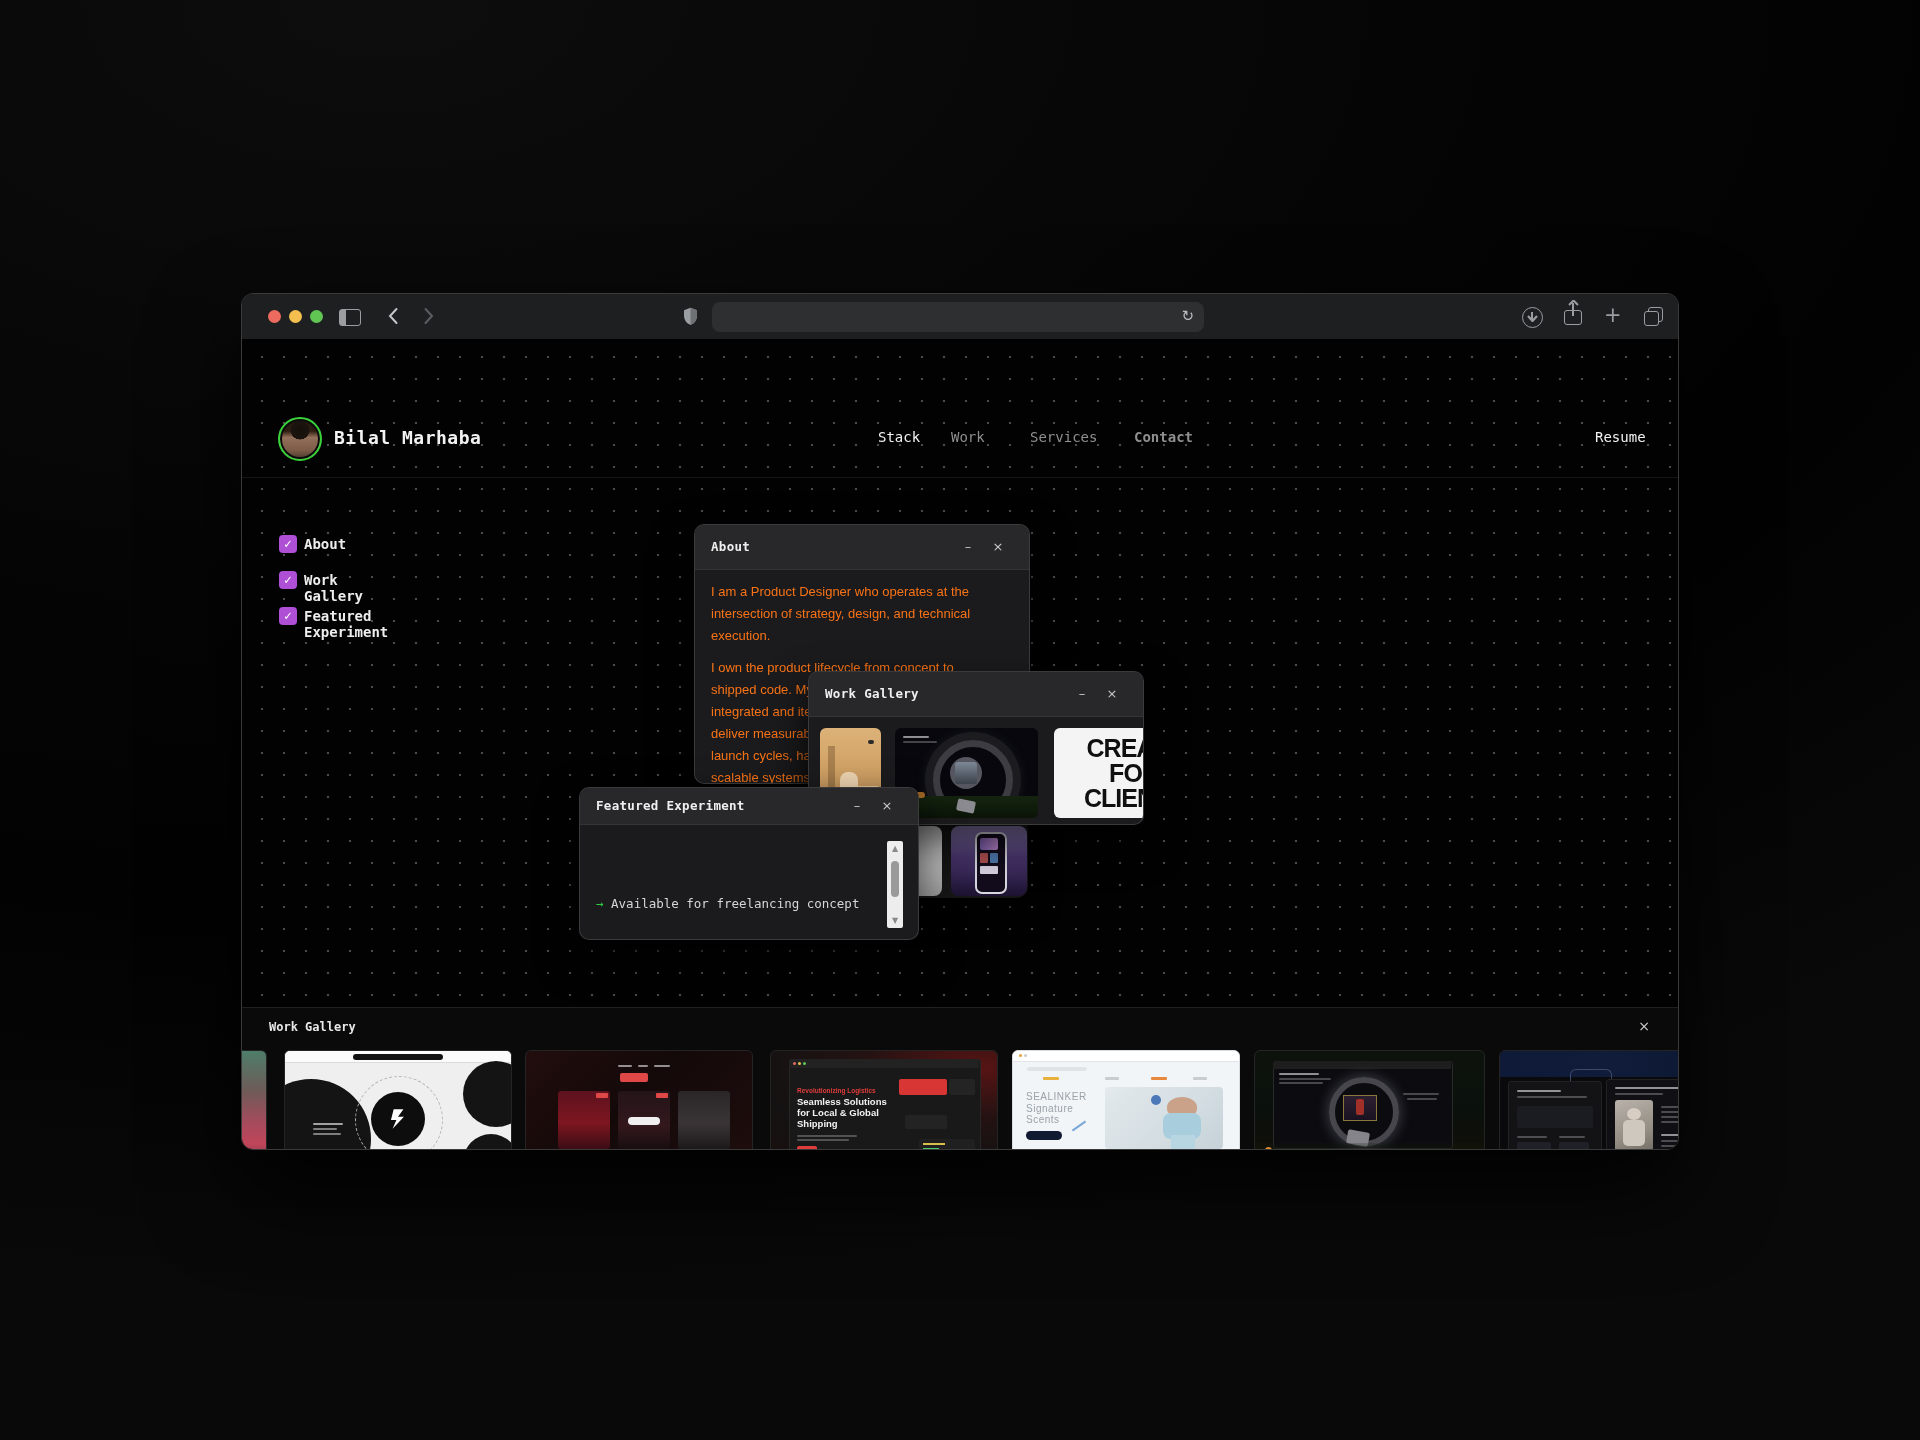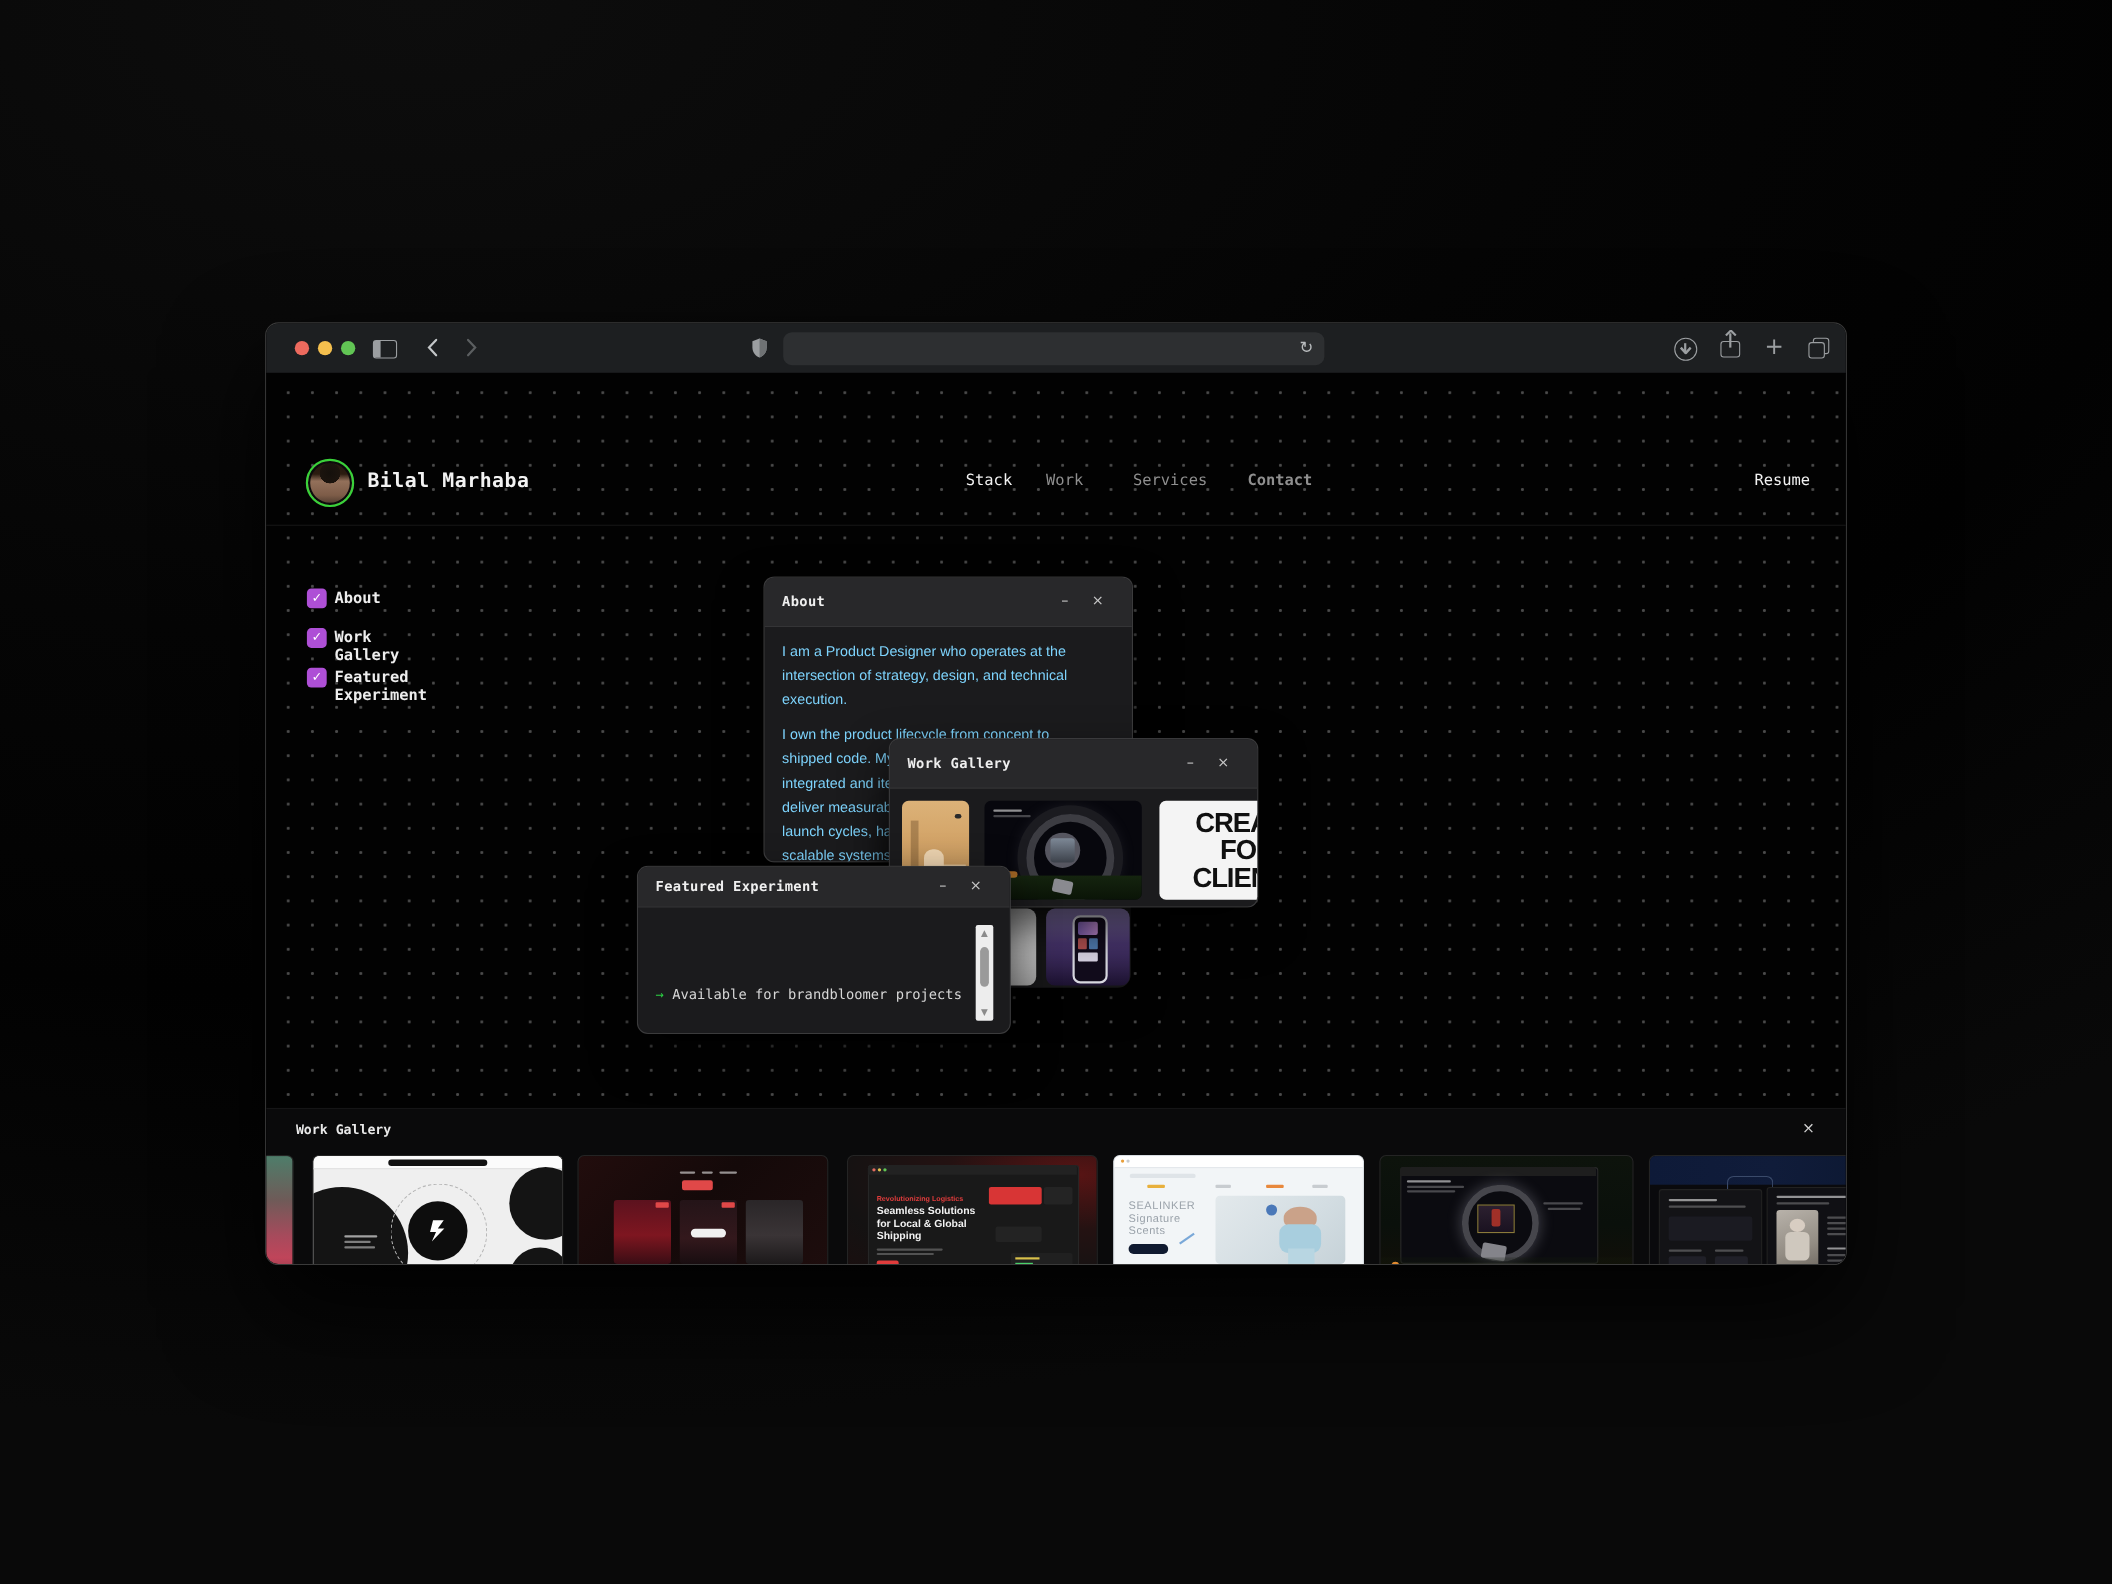--- a/index.html
+++ b/index.html
@@ -59,21 +59,21 @@
     box-shadow:0 18px 40px rgba(0,0,0,.7);overflow:hidden;
   }
   .fwin .tbar{
     position:absolute;left:0;top:0;width:100%;background:#28282a;
     border-bottom:1px solid rgba(255,255,255,.06);
   }
   .fwin .ttitle{position:absolute;left:16px;font-size:12.5px;font-weight:bold;color:#efefef;letter-spacing:.3px;}
   .wbtn{position:absolute;width:18px;height:18px;text-align:center;color:#c9c9c9;
         font-family:"DejaVu Sans",sans-serif;font-size:13px;line-height:18px;}
   
-  .aline{white-space:nowrap;font-size:13px;color:#7dd3fc;line-height:22px;}
+  .aline{white-space:nowrap;font-size:13px;color:#f97316;line-height:22px;}
   
   .thumb{position:absolute;border-radius:6px;overflow:hidden;}
   
   .fe-p{position:absolute;width:282px;font-size:12.5px;line-height:21px;color:#d6d6d6;margin:0;}
   .green{color:#2bd043;}
   #fe-scroll{background:#ededed;border-radius:2px;}
   #fe-thumb{position:absolute;left:4px;width:8px;border-radius:4px;background:#9a9a9a;}
   .scar{position:absolute;left:0;width:16px;text-align:center;font-size:8px;color:#8a8a8a;font-family:"DejaVu Sans",sans-serif;}
   
   #bpanel{
@@ -231,21 +231,21 @@
         </div>
       </div>
     </div>
 
     <div class="fwin abs" style="left:337px;top:448px;width:338px;height:151px;z-index:40;">
       <div class="tbar" style="height:36px;">
         <div class="ttitle" style="top:10px;">Featured Experiment</div>
         <div class="wbtn" style="right:52px;top:9px;">–</div>
         <div class="wbtn" style="right:22px;top:9px;">×</div>
       </div>
-      <p class="fe-p" style="left:16px;top:105px;"><span class="green">→</span> <span>Available for brandbloomer projects</span></p>
+      <p class="fe-p" style="left:16px;top:105px;"><span class="green">→</span> <span>Available for freelancing concept</span></p>
 
       <div id="fe-scroll" class="abs" style="left:307px;top:53px;width:16px;height:87px;">
         <div class="scar" style="top:3px;">▲</div>
         <div id="fe-thumb" style="top:20px;height:36px;"></div>
         <div class="scar" style="bottom:3px;">▼</div>
       </div>
     </div>
 
     <div id="bpanel" class="abs" style="z-index:50;">
       <div id="bpanel-title" class="abs">Work Gallery</div>

